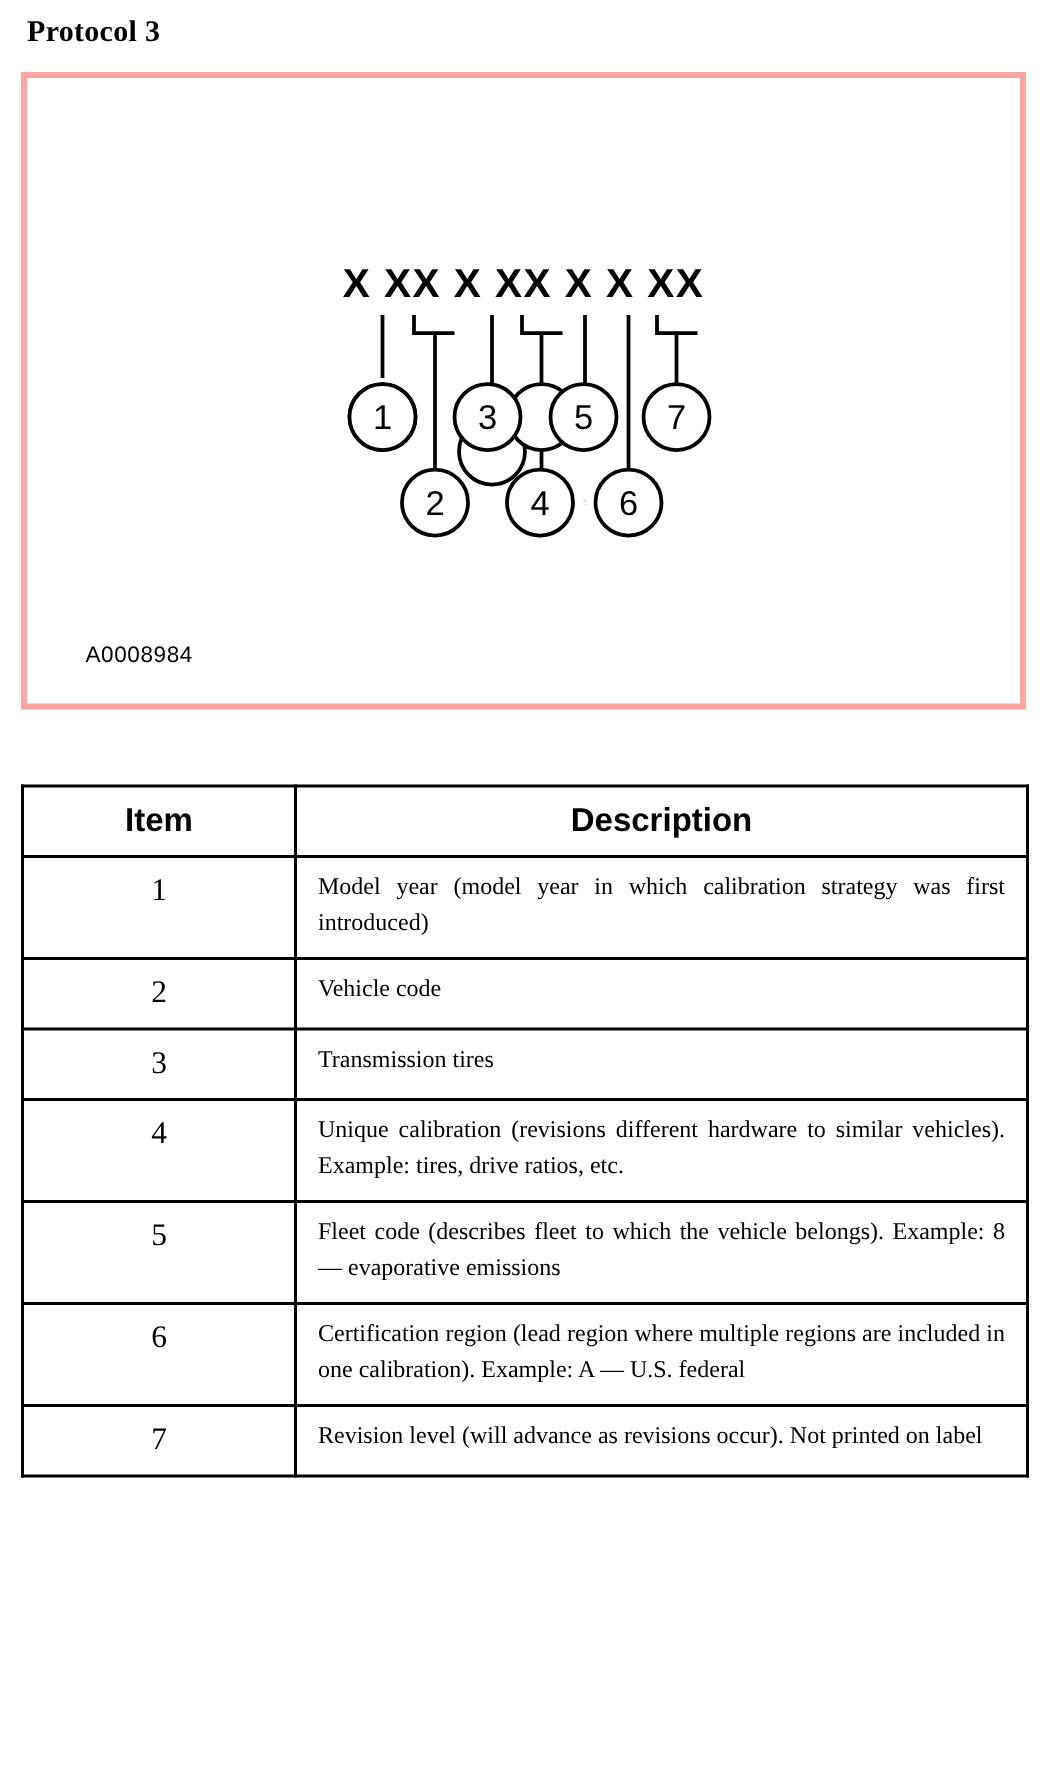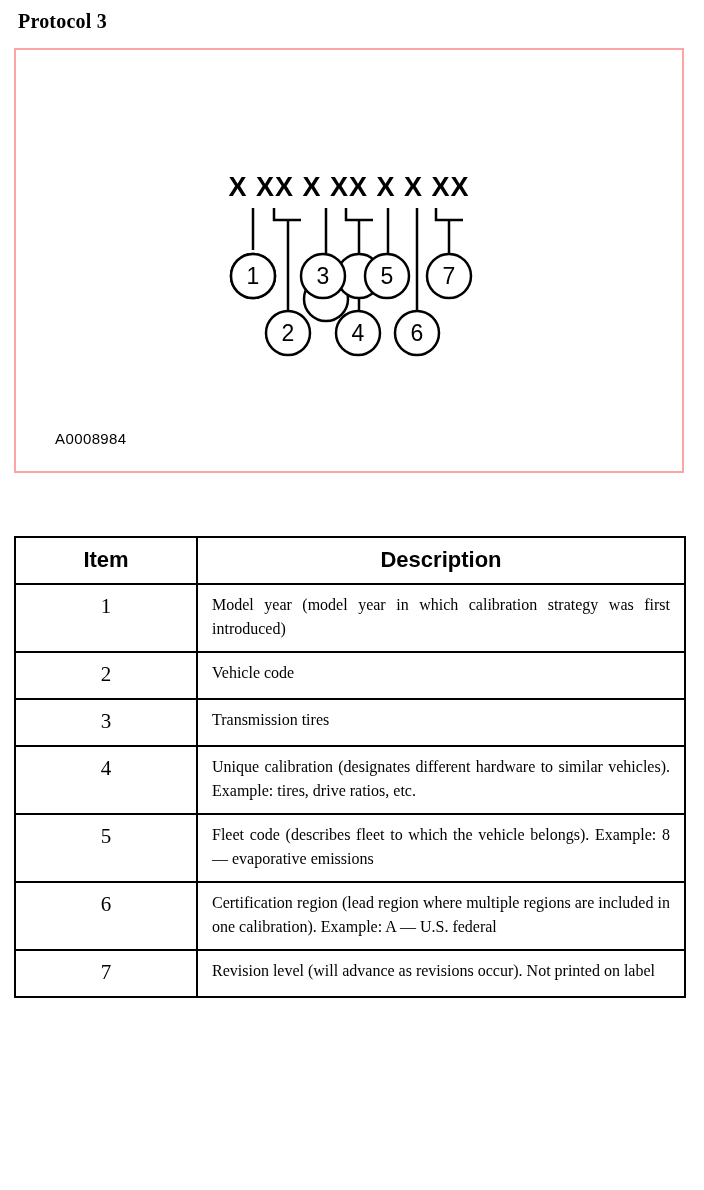--- a/index.html
+++ b/index.html
@@ -30,21 +30,21 @@
     font-size: 20px;
     letter-spacing: 0.2px;
   }
   
   .figure-box {
     position: absolute;
     left: 14px;
     top: 48px;
     width: 670px;
     height: 425px;
-    border: 2px solid #fca5a5;
+    border: 4px solid #fca5a5;
     box-sizing: border-box;
     background: #fff;
   }
   .figure-id {
     position: absolute;
     left: 39px;
     bottom: 24px;
     font-family: "Liberation Sans", sans-serif;
     font-size: 15px;
     letter-spacing: 0.4px;
@@ -64,21 +64,21 @@
     position: absolute;
     left: 0;
     top: 0;
     width: 670px;
     height: 425px;
   }
   
   .desc-table {
     position: absolute;
     left: 14px;
-    top: 536px;
+    top: 523px;
     width: 670px;
     border-collapse: collapse;
     table-layout: fixed;
     padding-left: 26px;
   }
   .desc-table td, .desc-table th {
     border: 2px solid #000;
     box-sizing: border-box;
     vertical-align: top;
   }
@@ -190,21 +190,21 @@
       <tr>
         <td class="item-cell">2</td>
         <td class="desc-cell">Vehicle code</td>
       </tr>
       <tr>
         <td class="item-cell">3</td>
         <td class="desc-cell">Transmission tires</td>
       </tr>
       <tr>
         <td class="item-cell">4</td>
-        <td class="desc-cell">Unique calibration (designates different hardware to similar vehicles). Example: tires, drive ratios, etc.</td>
+        <td class="desc-cell">Unique calibration (revisions different hardware to similar vehicles). Example: tires, drive ratios, etc.</td>
       </tr>
       <tr>
         <td class="item-cell">5</td>
         <td class="desc-cell">Fleet code (describes fleet to which the vehicle belongs). Example: 8 — evaporative emissions</td>
       </tr>
       <tr>
         <td class="item-cell">6</td>
         <td class="desc-cell">Certification region (lead region where multiple regions are included in one calibration). Example: A — U.S. federal</td>
       </tr>
       <tr>

